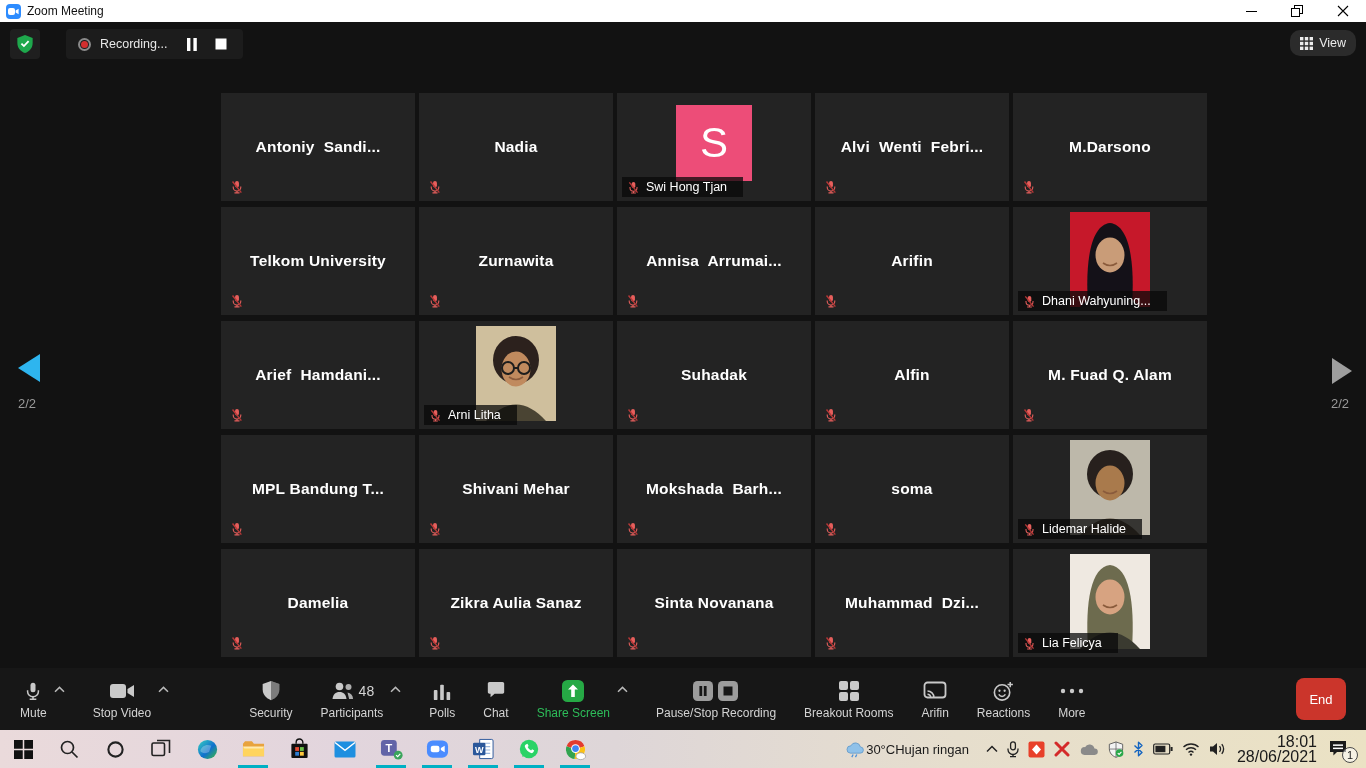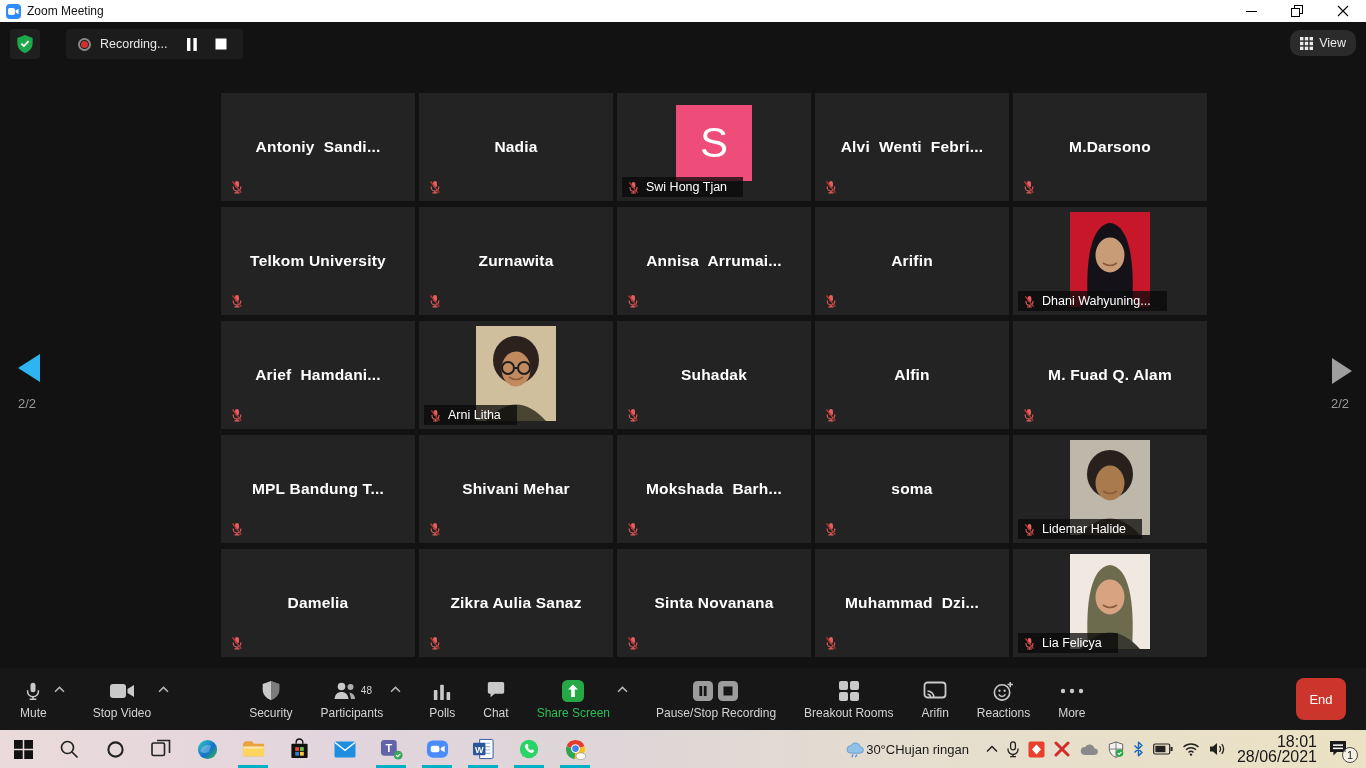--- a/index.html
+++ b/index.html
@@ -54,21 +54,21 @@
   .tri-right { width:0; height:0; border-top:13px solid transparent; border-bottom:13px solid transparent;
     border-left:20px solid #9e9e9e; margin:0 0 12px 4px; }
 
   
   #zoom-toolbar { height:62px; background:#171717; display:flex; align-items:center; padding-left:20px; gap:28px; }
   .tb-group { display:flex; align-items:flex-start; position:relative; }
   .tb-btn { display:flex; flex-direction:column; align-items:center; cursor:default; }
   .tb-btn .ticon { height:26px; display:flex; align-items:center; justify-content:center; color:#c9c9c9; }
   .tb-btn .tlabel { font-size:12px; color:#d4d4d4; margin-top:2px; white-space:nowrap; }
   .tb-chevron { margin:8px 0 0 7px; display:flex; }
-  .tb-badge { color:#d4d4d4; font-size:10px; margin:-1px 0 0 3px; }
+  .tb-badge { color:#d4d4d4; font-size:14px; margin:-1px 0 0 3px; }
   .end-btn { margin-left:auto; margin-right:20px; width:50px; height:42px; background:#cb352b; color:#fff;
     font-size:13px; border:none; border-radius:8px; display:flex; align-items:center; justify-content:center; }
 
   
   #taskbar { height:38px; display:flex; align-items:center;
     background:linear-gradient(90deg,#eadadb 0%,#e2d5dd 25%,#ded6d8 45%,#e6decd 70%,#ebe2c4 100%); }
   #taskbar-apps { display:flex; height:38px; }
   .tb-app { width:46px; height:38px; position:relative; display:flex; align-items:center; justify-content:center; }
   .tb-app .underline { position:absolute; bottom:0; left:8px; width:30px; height:3px; background:#00b0c4; }
   #tray { margin-left:auto; display:flex; align-items:center; gap:9px; padding-right:8px; color:#1a1a1a; font-size:13px; }

